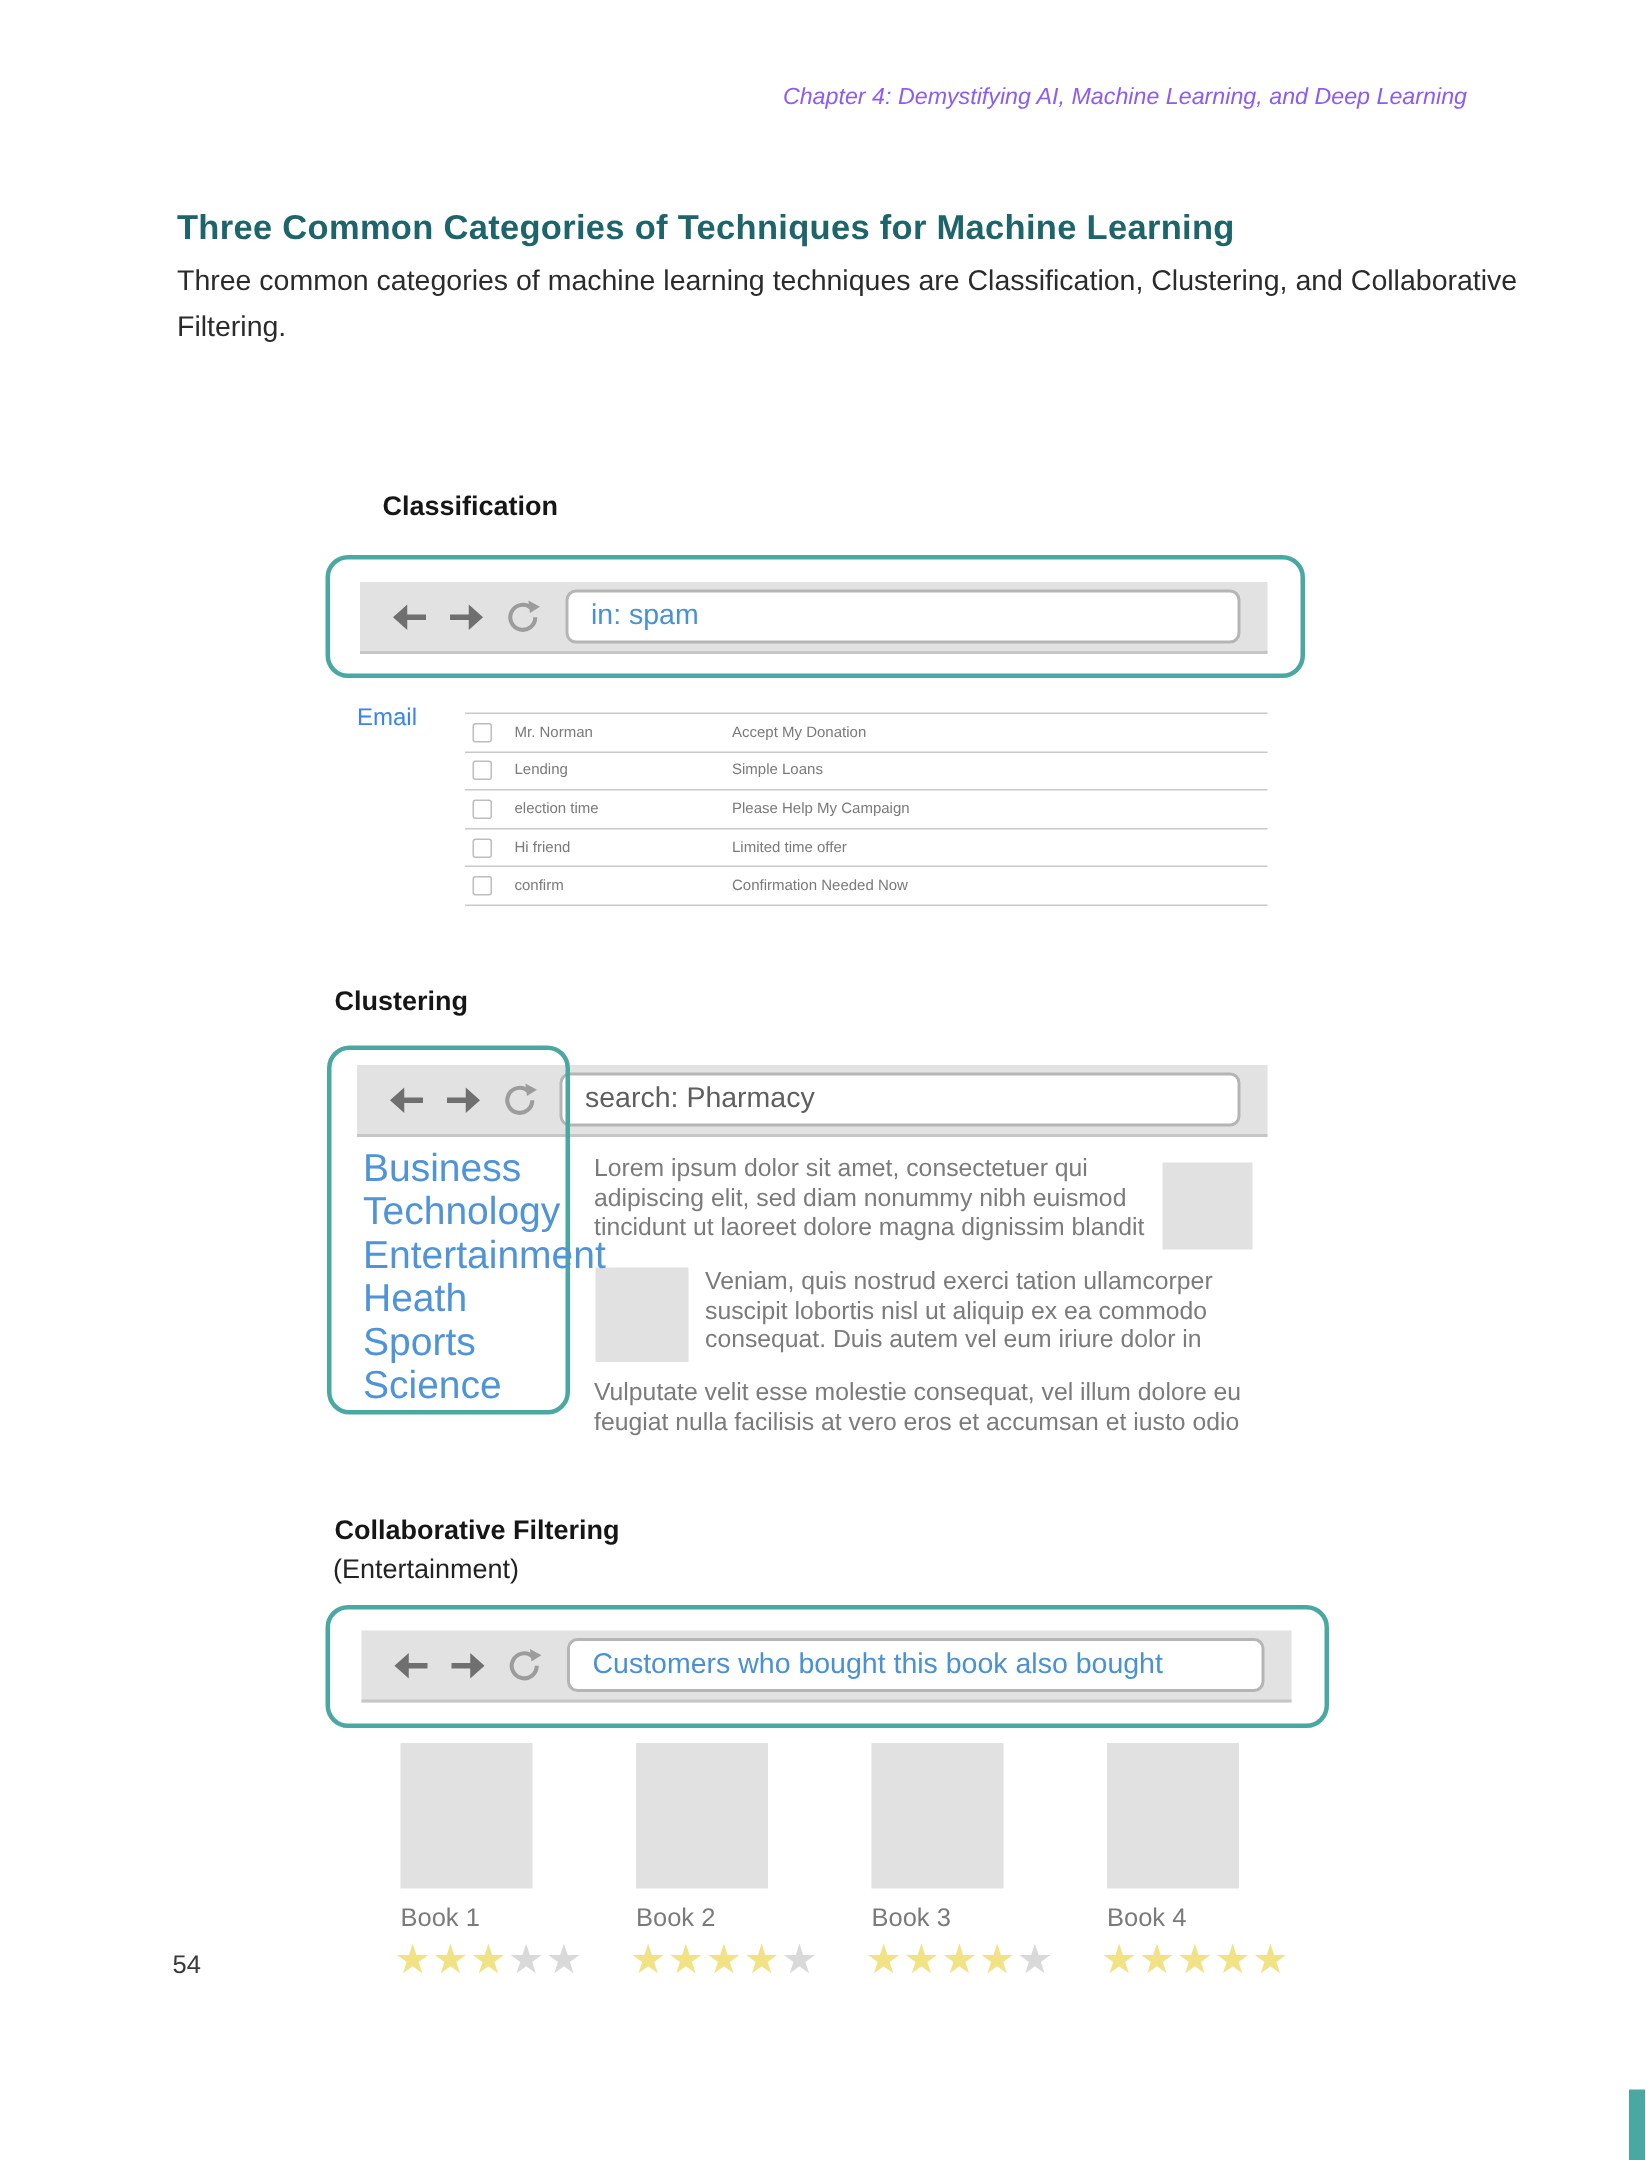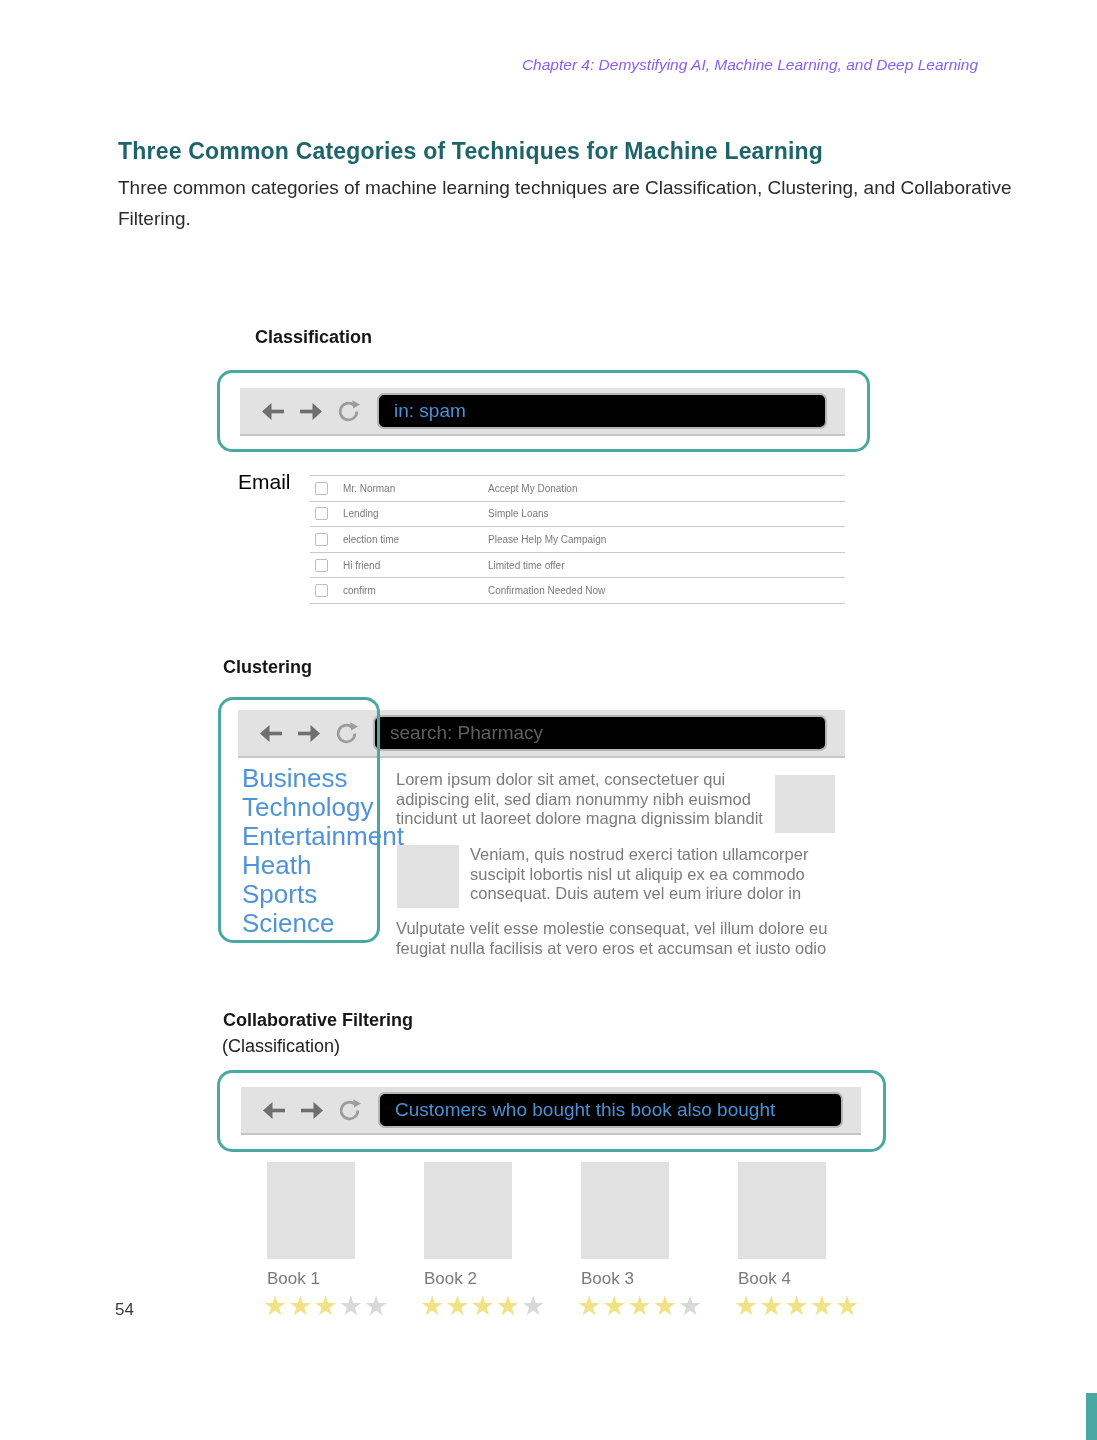--- a/index.html
+++ b/index.html
@@ -31,27 +31,27 @@
   #frame3{left:217px;top:1070px;width:669px;height:82px;}
 
   .toolbar{background:#e2e2e2;border-bottom:2px solid #c6c6c6;display:flex;
         align-items:center;height:48px;padding-left:14px;}
   #toolbar1{position:absolute;left:20px;top:15px;width:605px;}
   #toolbar2{position:absolute;left:238px;top:710px;width:607px;z-index:1;}
   #toolbar3{position:absolute;left:21px;top:14px;width:620px;}
 
   .nav-btn{background:none;border:none;padding:0;margin:0 6px;cursor:pointer;
         display:flex;align-items:center;}
-  .address-bar{flex:1;height:36px;margin:0 18px 0 10px;background:#000000;
+  .address-bar{flex:1;height:36px;margin:0 18px 0 10px;background:#ffffff;
         border:2px solid #b5b5b5;border-radius:7px;display:flex;align-items:center;
         padding-left:15px;font-size:19px;color:var(--blue);white-space:nowrap;
         overflow:hidden;}
   .address-bar.gray{color:#5f5f5f;margin-left:8px;}
 
-  .email-label{position:absolute;left:238px;top:470px;font-size:21px;color:#000000;}
+  .email-label{position:absolute;left:238px;top:470px;font-size:16px;color:#3b82f6;}
   .email-list{position:absolute;left:310px;top:475px;width:535px;
         border-top:1px solid #c9c9c9;}
   .email-row{display:grid;grid-template-columns:33px 145px 1fr;align-items:center;
         height:25.6px;border-bottom:1px solid #c9c9c9;font-size:10px;color:#7a7a7a;
         cursor:pointer;}
   .cbx{width:13px;height:13px;border:1.5px solid #bdbdbd;border-radius:2px;
         background:#fff;display:inline-block;margin-left:5px;}
 
   .teal-box{position:absolute;left:218px;top:697px;width:162px;height:246px;
         border:3px solid var(--teal);border-radius:15px;pointer-events:none;z-index:5;}
@@ -181,21 +181,21 @@
       <div class="cat-link">Science</div>
     </div>
 
   <div class="lorem" id="para1">Lorem ipsum dolor sit amet, consectetuer qui adipiscing elit, sed diam nonummy nibh euismod tincidunt ut laoreet dolore magna dignissim blandit</div>
   <div class="ph" id="ph1"></div>
   <div class="ph" id="ph2"></div>
   <div class="lorem" id="para2">Veniam, quis nostrud exerci tation ullamcorper suscipit lobortis nisl ut aliquip ex ea commodo consequat. Duis autem vel eum iriure dolor in</div>
   <div class="lorem" id="para3">Vulputate velit esse molestie consequat, vel illum dolore eu feugiat nulla facilisis at vero eros et accumsan et iusto odio</div>
 
   <div class="fig-heading" id="collab-heading">Collaborative Filtering</div>
-  <div id="collab-sub">(Classification)</div>
+  <div id="collab-sub">(Entertainment)</div>
 
   <div class="browser-frame" id="frame3">
     <div class="toolbar" id="toolbar3">
       <button class="nav-btn">
         <svg width="26" height="19" viewBox="0 0 26 19">
             <path d="M24 9.5 H9" stroke="#6f6f6f" stroke-width="3.6" fill="none"></path>
             <path d="M11.5 1 L2 9.5 L11.5 18 Z" fill="#6f6f6f"></path>
           </svg>
       </button>
       <button class="nav-btn">

